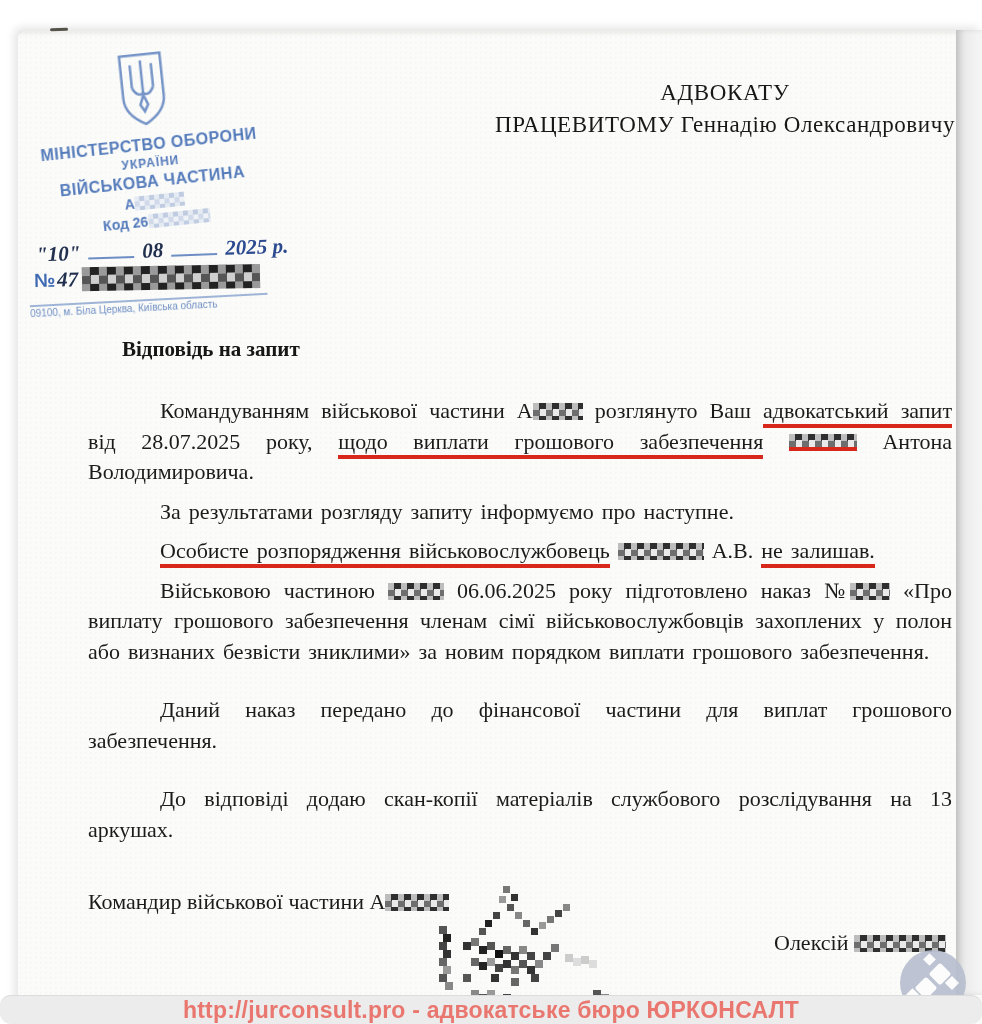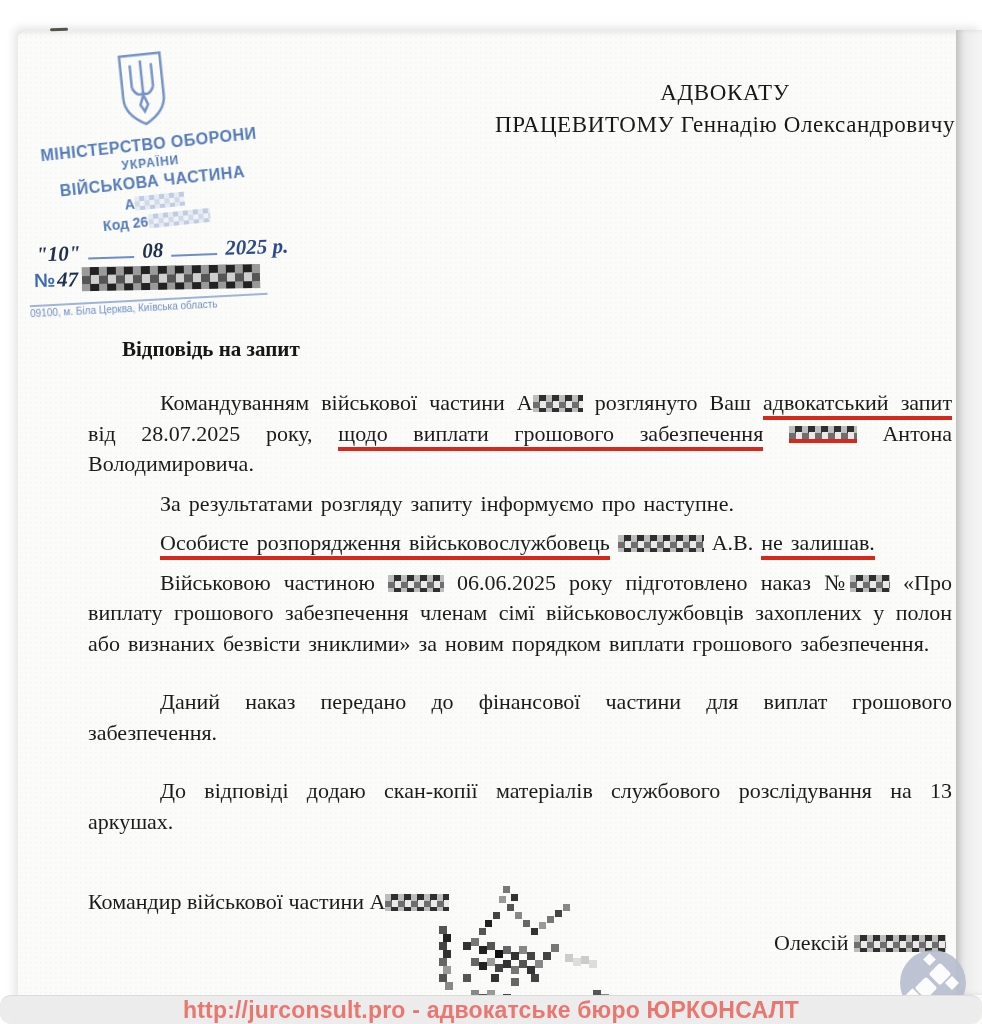--- a/index.html
+++ b/index.html
@@ -49,21 +49,21 @@
   .numline .nosign{color:var(--ink);font-family:"Liberation Sans",sans-serif;font-weight:700;font-size:19px;}
   .numline .num{font-size:21px;font-style:italic;font-weight:700;color:#22304f;margin-left:2px;}
   .addrline{position:absolute;left:30px;top:299px;width:238px;transform:rotate(-3deg);
     border-top:2px solid rgba(62,106,179,.65);padding-top:1px;
     font-family:"Liberation Sans",sans-serif;font-size:10px;color:var(--ink);
     opacity:.75;filter:blur(.4px);white-space:nowrap;}
 
   .subject{position:absolute;left:105px;top:337px;font-size:21px;font-weight:700;color:#161616;margin-left:17px;}
 
   
-  .bodytext{position:absolute;left:88px;top:388px;width:864px;
+  .bodytext{position:absolute;left:88px;top:396px;width:864px;
     font-size:22px;line-height:30.5px;color:var(--body-ink);
     text-align:justify;word-spacing:2.5px;}
   .bodytext p{text-indent:72px;margin-bottom:9px;}
   .bodytext p.sp{margin-top:28px;}
 
   .u{border-bottom:4px solid var(--red);padding-bottom:1px;}
 
   
   .rd{display:inline-block;height:17px;vertical-align:-2px;
     background:conic-gradient(#2f2f2f 25%,#e9e9e9 0 50%,#6e6e6e 0 75%,#bdbdbd 0) 0 0/13px 13px;}

